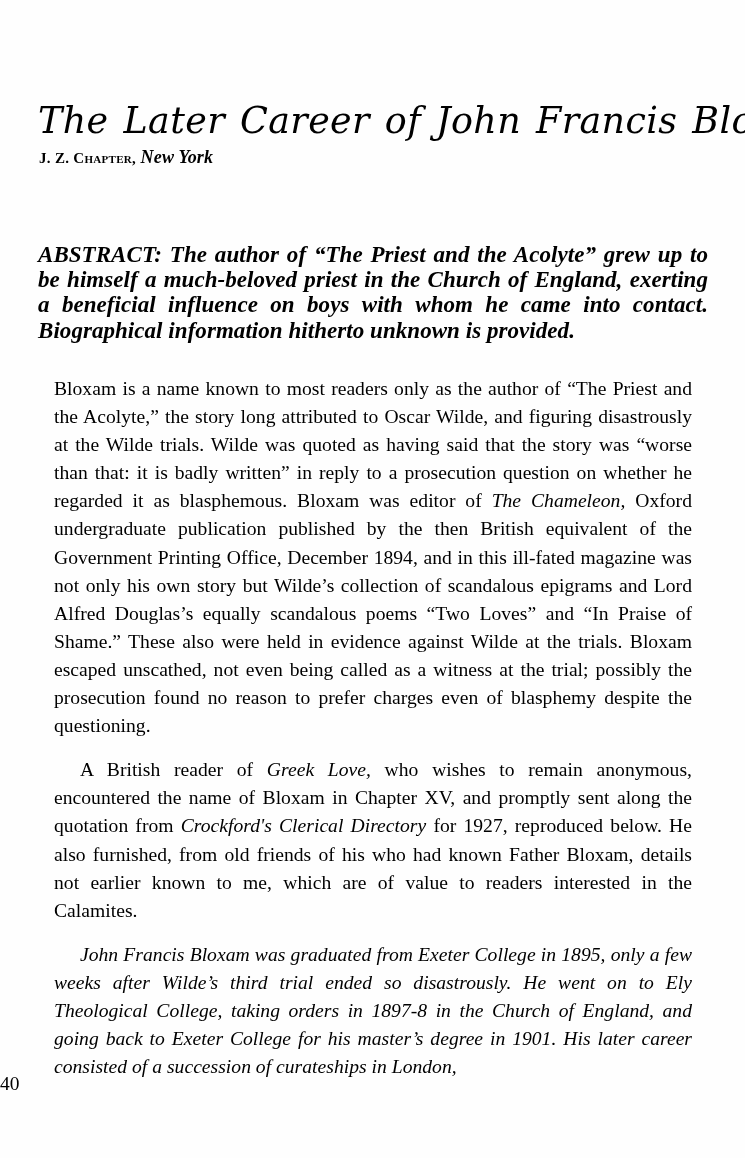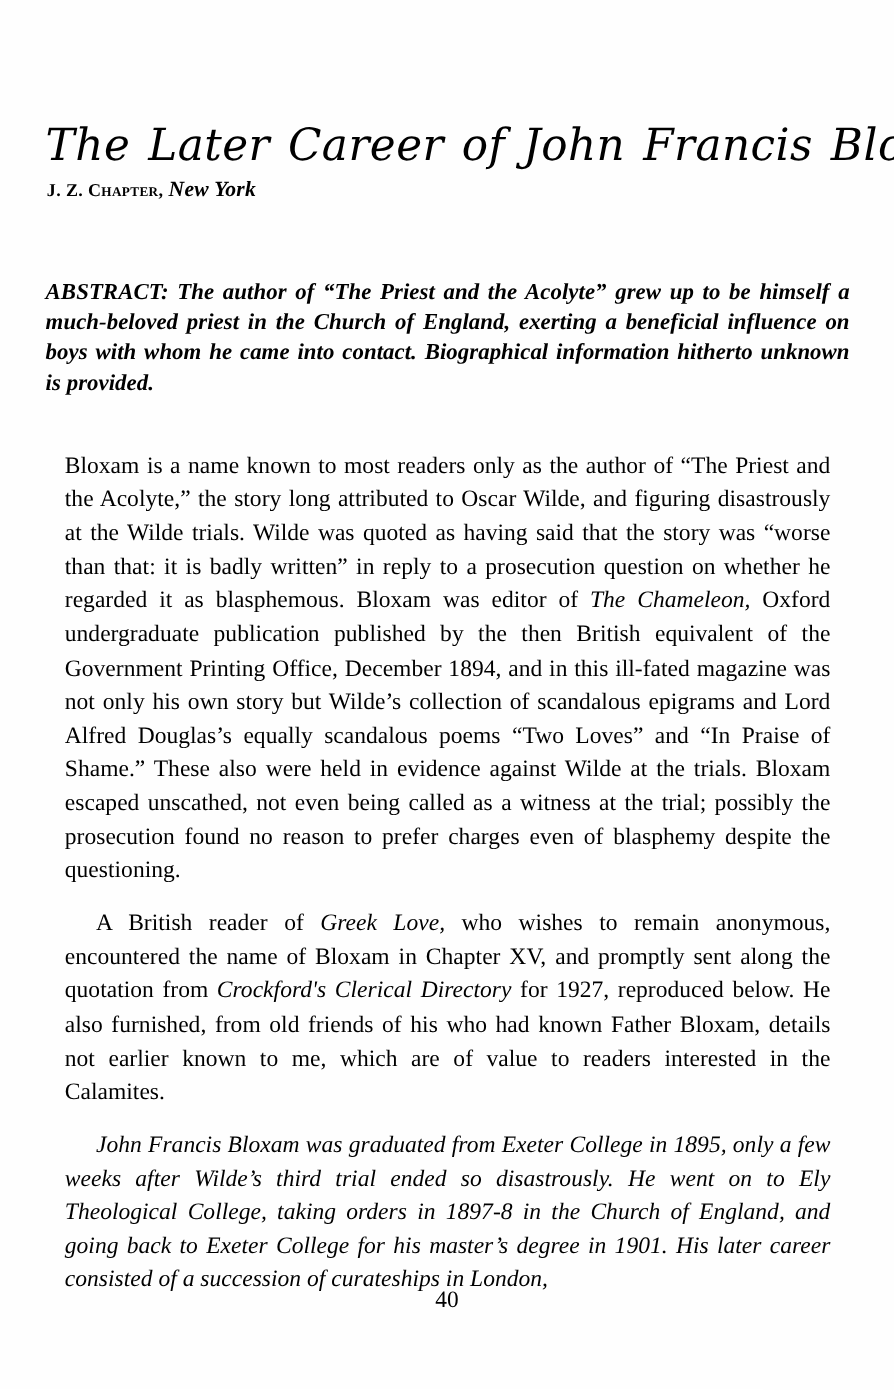--- a/index.html
+++ b/index.html
@@ -64,25 +64,25 @@
     font-weight: 700;
     font-style: italic;
     font-size: 18px;
     letter-spacing: 0.2px;
   }
 
   
   .abstract {
     position: absolute;
     left: 38px;
-    top: 231px;
+    top: 242px;
     width: 670px;
     font-weight: 700;
     font-style: italic;
-    font-size: 19px;
+    font-size: 23px;
     line-height: 25.2px;
     text-align: justify;
     text-justify: inter-word;
     letter-spacing: 0.05px;
   }
   .abstract .abstract-label {
     font-weight: 700;
     font-style: italic;
   }
 
@@ -112,21 +112,20 @@
   .body-text em {
     font-style: italic;
   }
 
   
   .folio {
     position: absolute;
     left: 0;
     top: 1072px;
     width: 745px;
-    text-align: center;
     font-size: 19.5px;
     line-height: 24px;
   }
 </style>
 </head>
 <body>
 
 <div class="page">
 
   <h1 class="article-title">The Later Career of John Francis Bloxam</h1>

